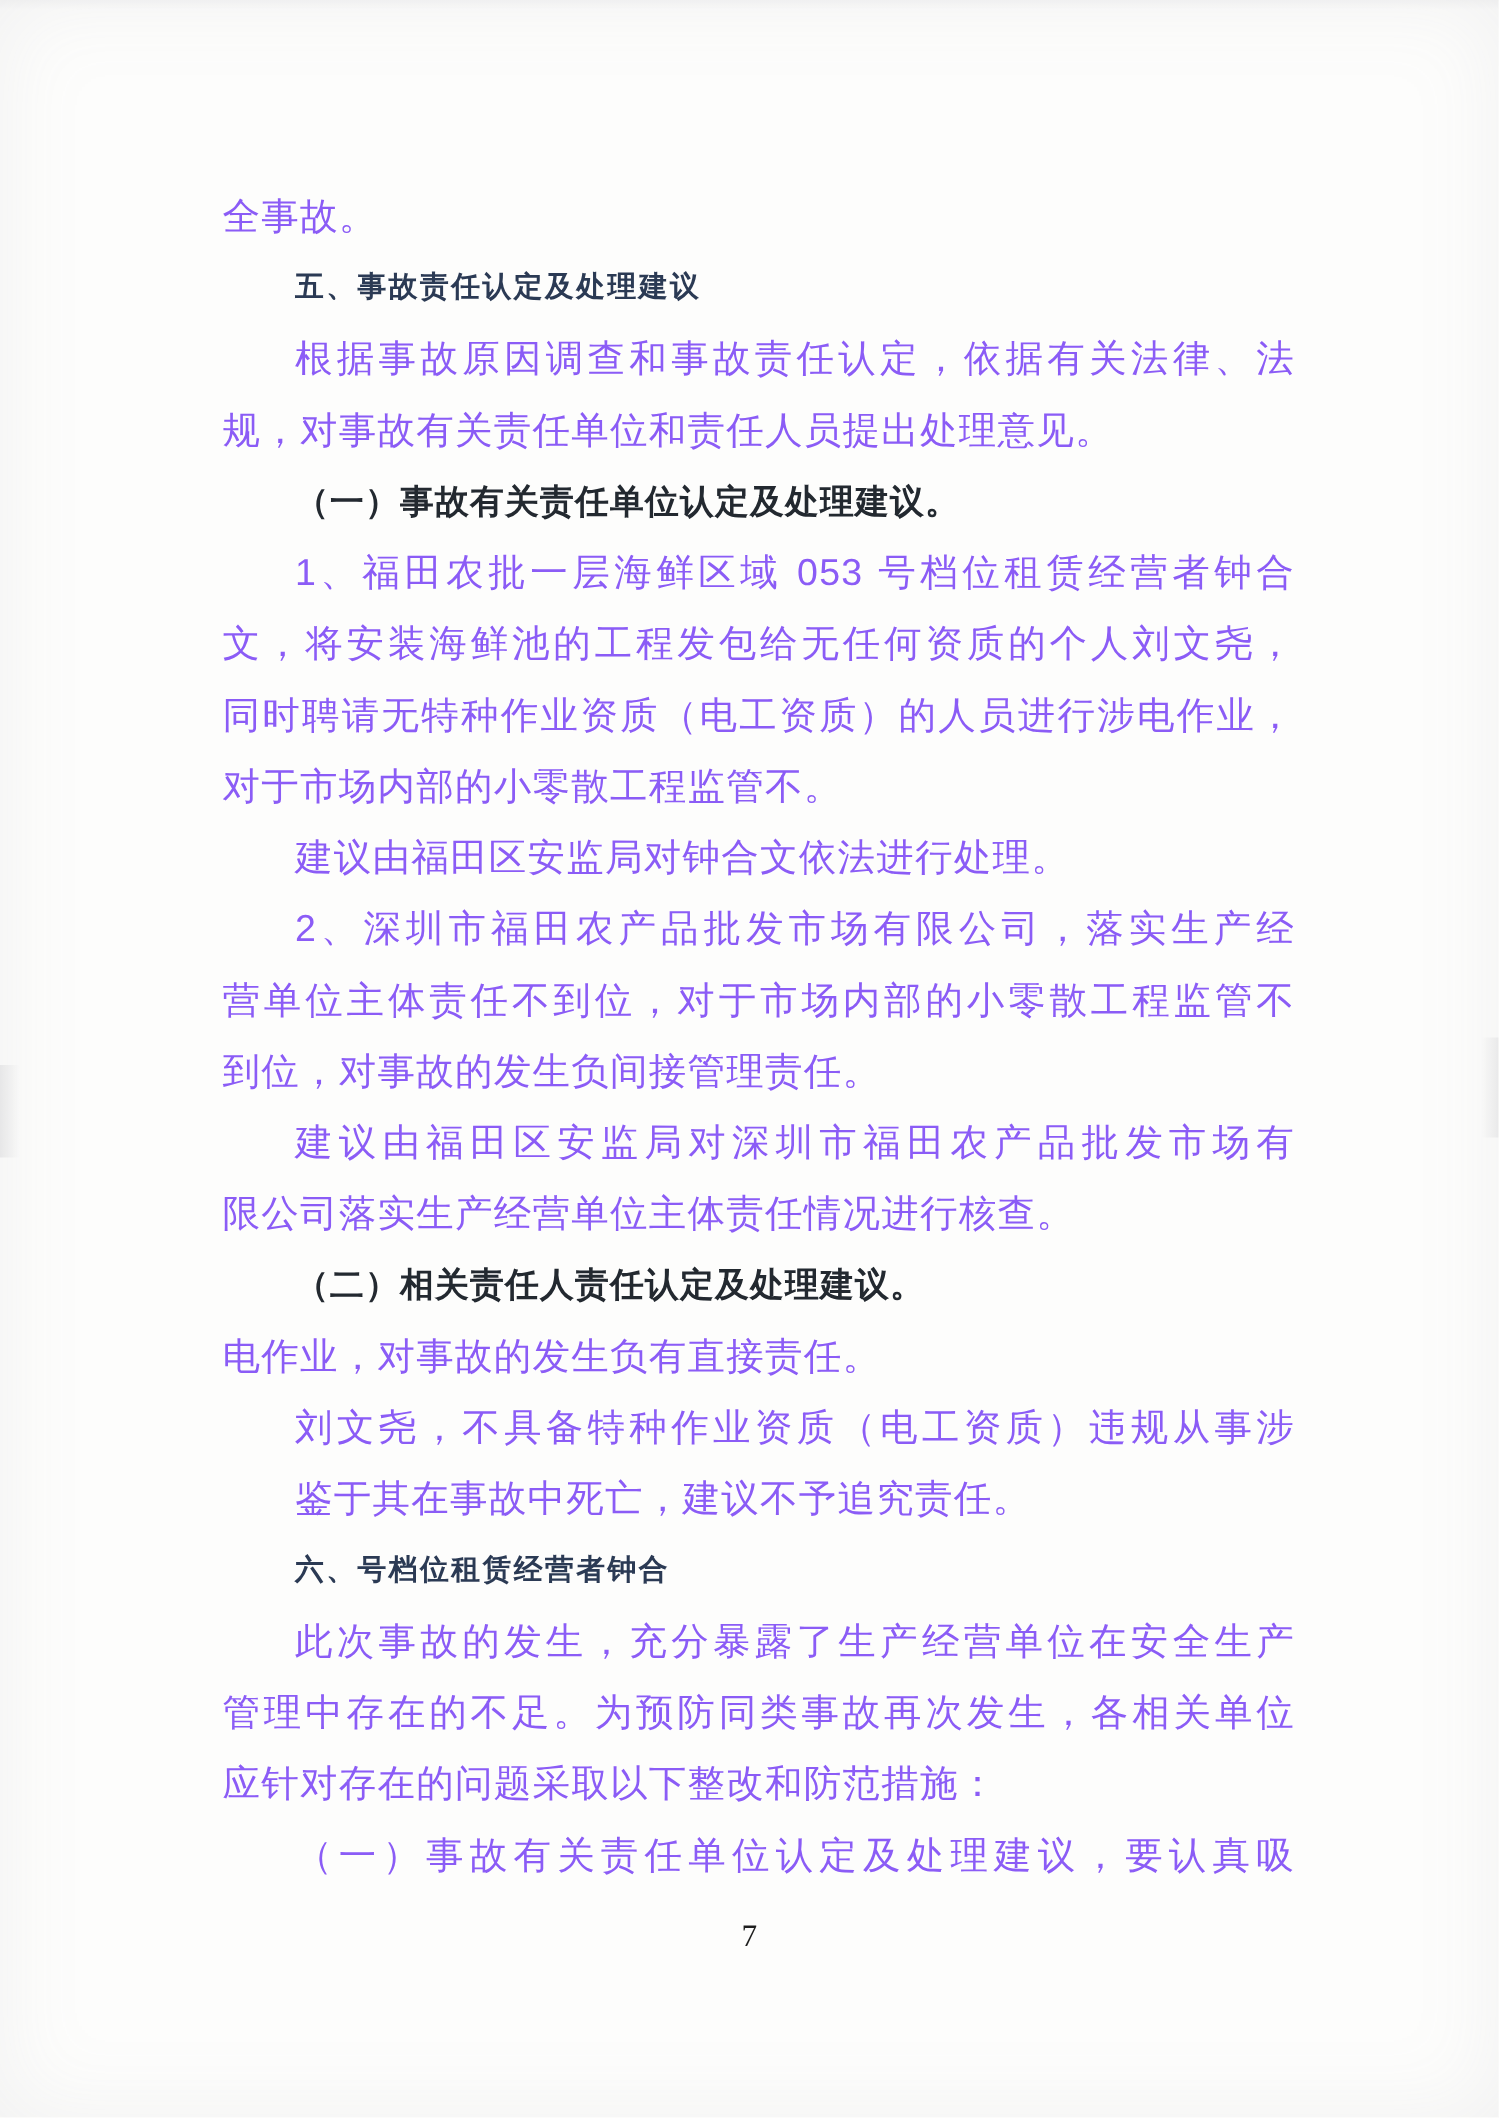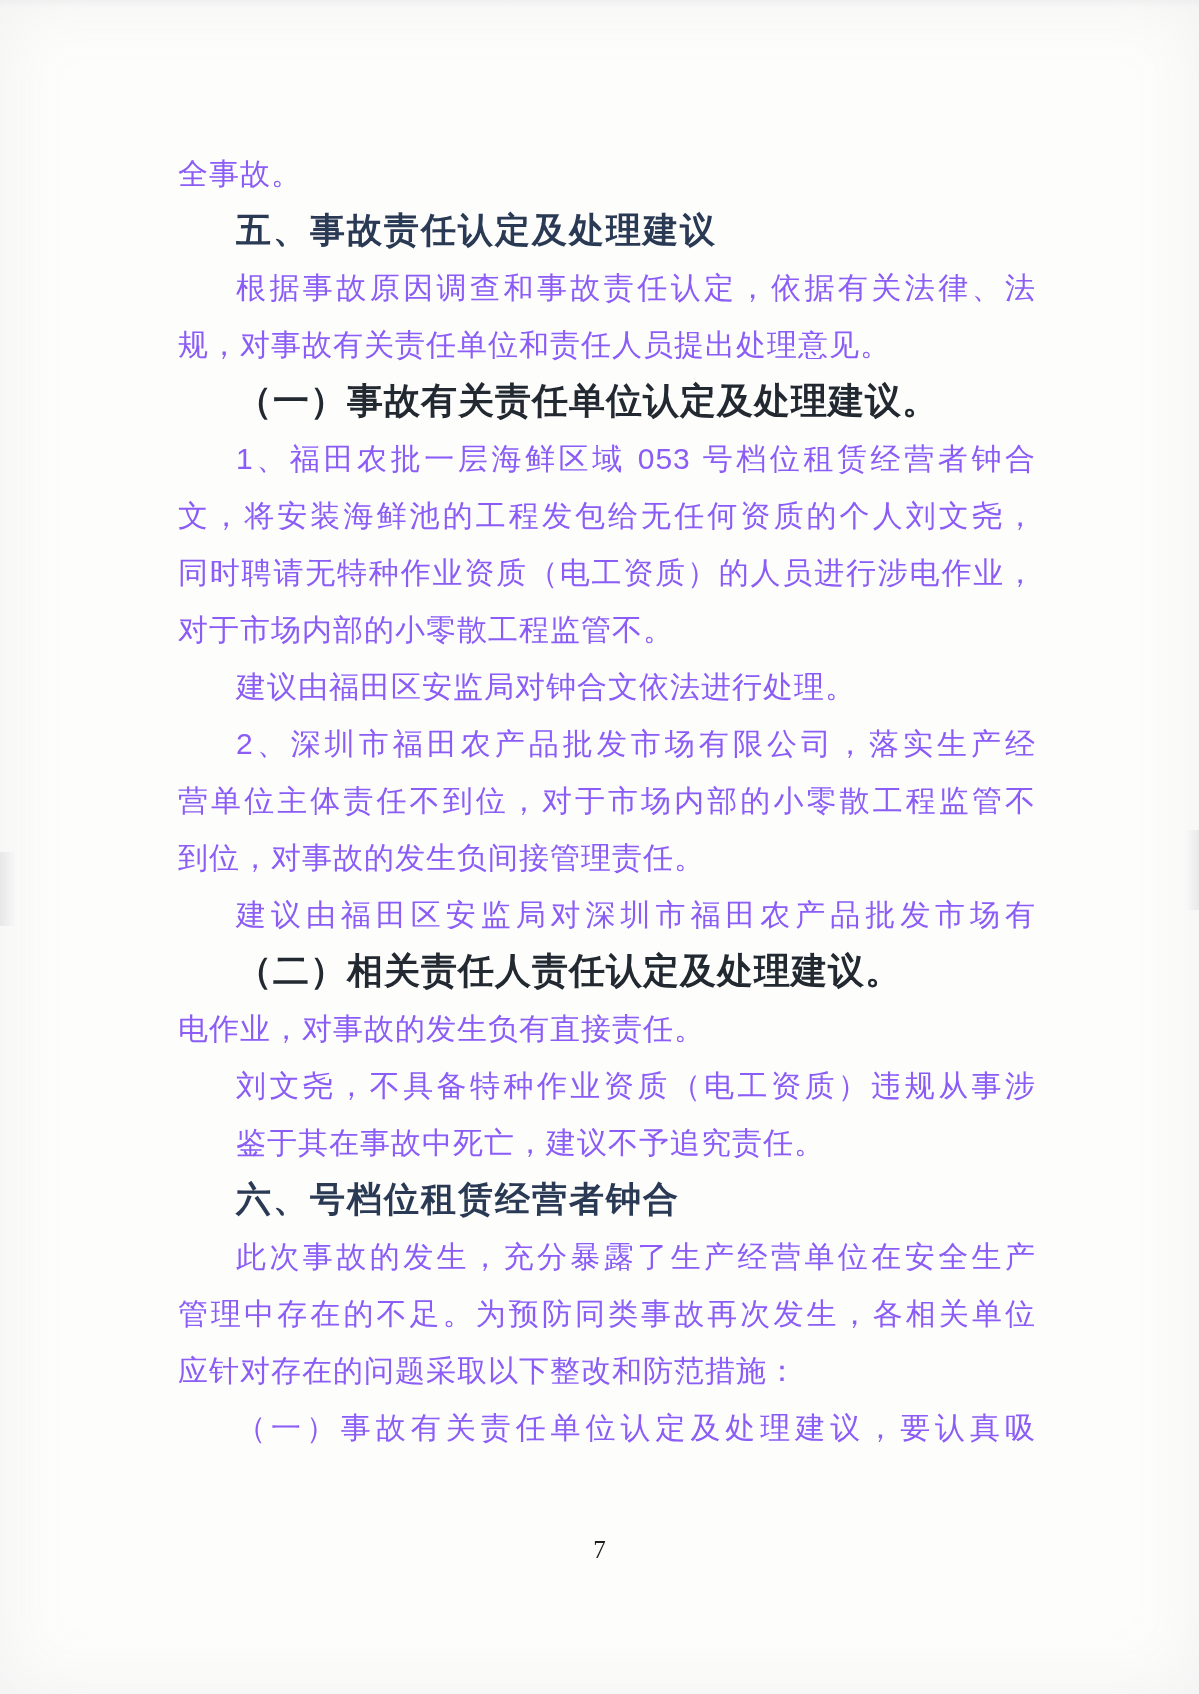--- a/index.html
+++ b/index.html
@@ -22,28 +22,28 @@
     line-height:57px;
     color:#8b5cf6;
     letter-spacing:1px;
   }
   .indent{ text-indent:58px; }
   .justify{ text-align:justify; text-align-last:justify; }
   .h1{
     font-family:"DejaVu Sans","Liberation Sans",sans-serif;
     font-weight:bold;
     color:#2b3a54;
-    font-size:35px;
+    font-size:23px;
     letter-spacing:2px;
   }
   .h2{
     font-family:"Liberation Serif","DejaVu Serif",serif;
     font-weight:bold;
     color:#232930;
-    font-size:36px;
+    font-size:27px;
     letter-spacing:1px;
   }
   .page-number{
     position:absolute;
     top:1536px;left:0;width:100%;
     text-align:center;
     font-size:25px;
     color:#1e1e1e;
     font-family:"Liberation Serif","DejaVu Serif",serif;
   }
@@ -81,20 +81,21 @@
     <div class="line h2 indent">（一）事故有关责任单位认定及处理建议。</div>
     <div class="line indent justify">1、福田农批一层海鲜区域 053 号档位租赁经营者钟合</div>
     <div class="line justify">文，将安装海鲜池的工程发包给无任何资质的个人刘文尧，</div>
     <div class="line justify">同时聘请无特种作业资质（电工资质）的人员进行涉电作业，</div>
     <div class="line">对于市场内部的小零散工程监管不。</div>
     <div class="line indent">建议由福田区安监局对钟合文依法进行处理。</div>
     <div class="line indent justify">2、深圳市福田农产品批发市场有限公司，落实生产经</div>
     <div class="line justify">营单位主体责任不到位，对于市场内部的小零散工程监管不</div>
     <div class="line">到位，对事故的发生负间接管理责任。</div>
     <div class="line indent justify">建议由福田区安监局对深圳市福田农产品批发市场有</div>
+    <div class="line">限公司落实生产经营单位主体责任情况进行核查。</div>
     <div class="line h2 indent">（二）相关责任人责任认定及处理建议。</div>
     <div class="line">电作业，对事故的发生负有直接责任。</div>
     <div class="line indent justify">刘文尧，不具备特种作业资质（电工资质）违规从事涉</div>
     <div class="line indent">鉴于其在事故中死亡，建议不予追究责任。</div>
     <div class="line h1 indent">六、号档位租赁经营者钟合</div>
     <div class="line indent justify">此次事故的发生，充分暴露了生产经营单位在安全生产</div>
     <div class="line justify">管理中存在的不足。为预防同类事故再次发生，各相关单位</div>
     <div class="line">应针对存在的问题采取以下整改和防范措施：</div>
     <div class="line indent justify">（一）事故有关责任单位认定及处理建议，要认真吸</div>
   </div>

